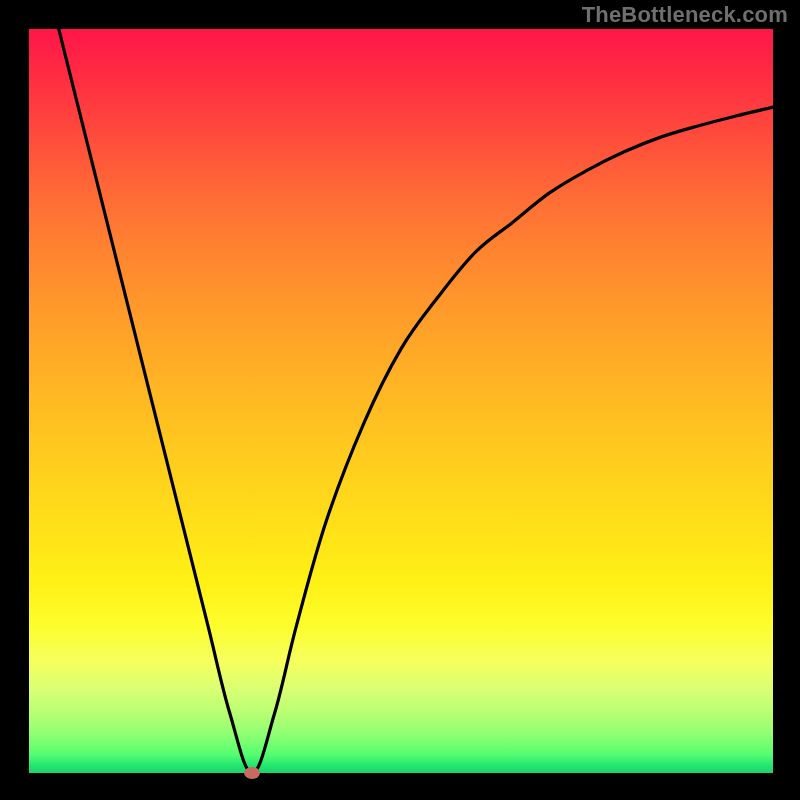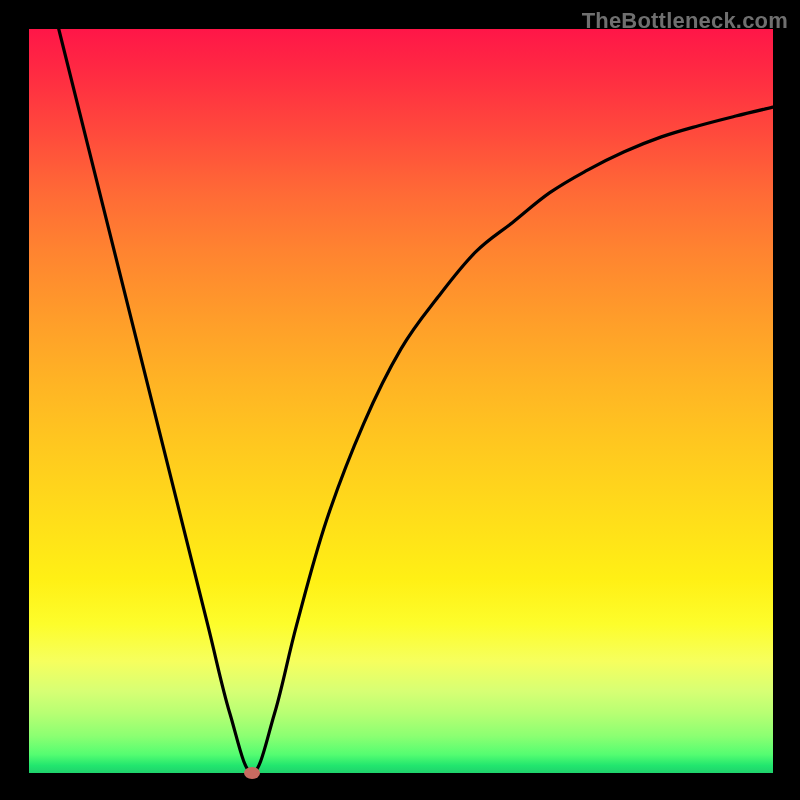--- a/index.html
+++ b/index.html
@@ -19,21 +19,20 @@
   }
   .watermark {
     position: absolute;
     top: 2px;
     right: 12px;
     color: #6f6f6f;
     font-size: 22px;
     font-weight: 600;
     letter-spacing: 0.2px;
     z-index: 5;
-    margin-top: 6px;
   }
   .plot {
     position: absolute;
     left: 29px;
     top: 29px;
     width: 744px;
     height: 744px;
     background: linear-gradient(to bottom,
       #ff1648 0%,
       #ff2b42 6%,

